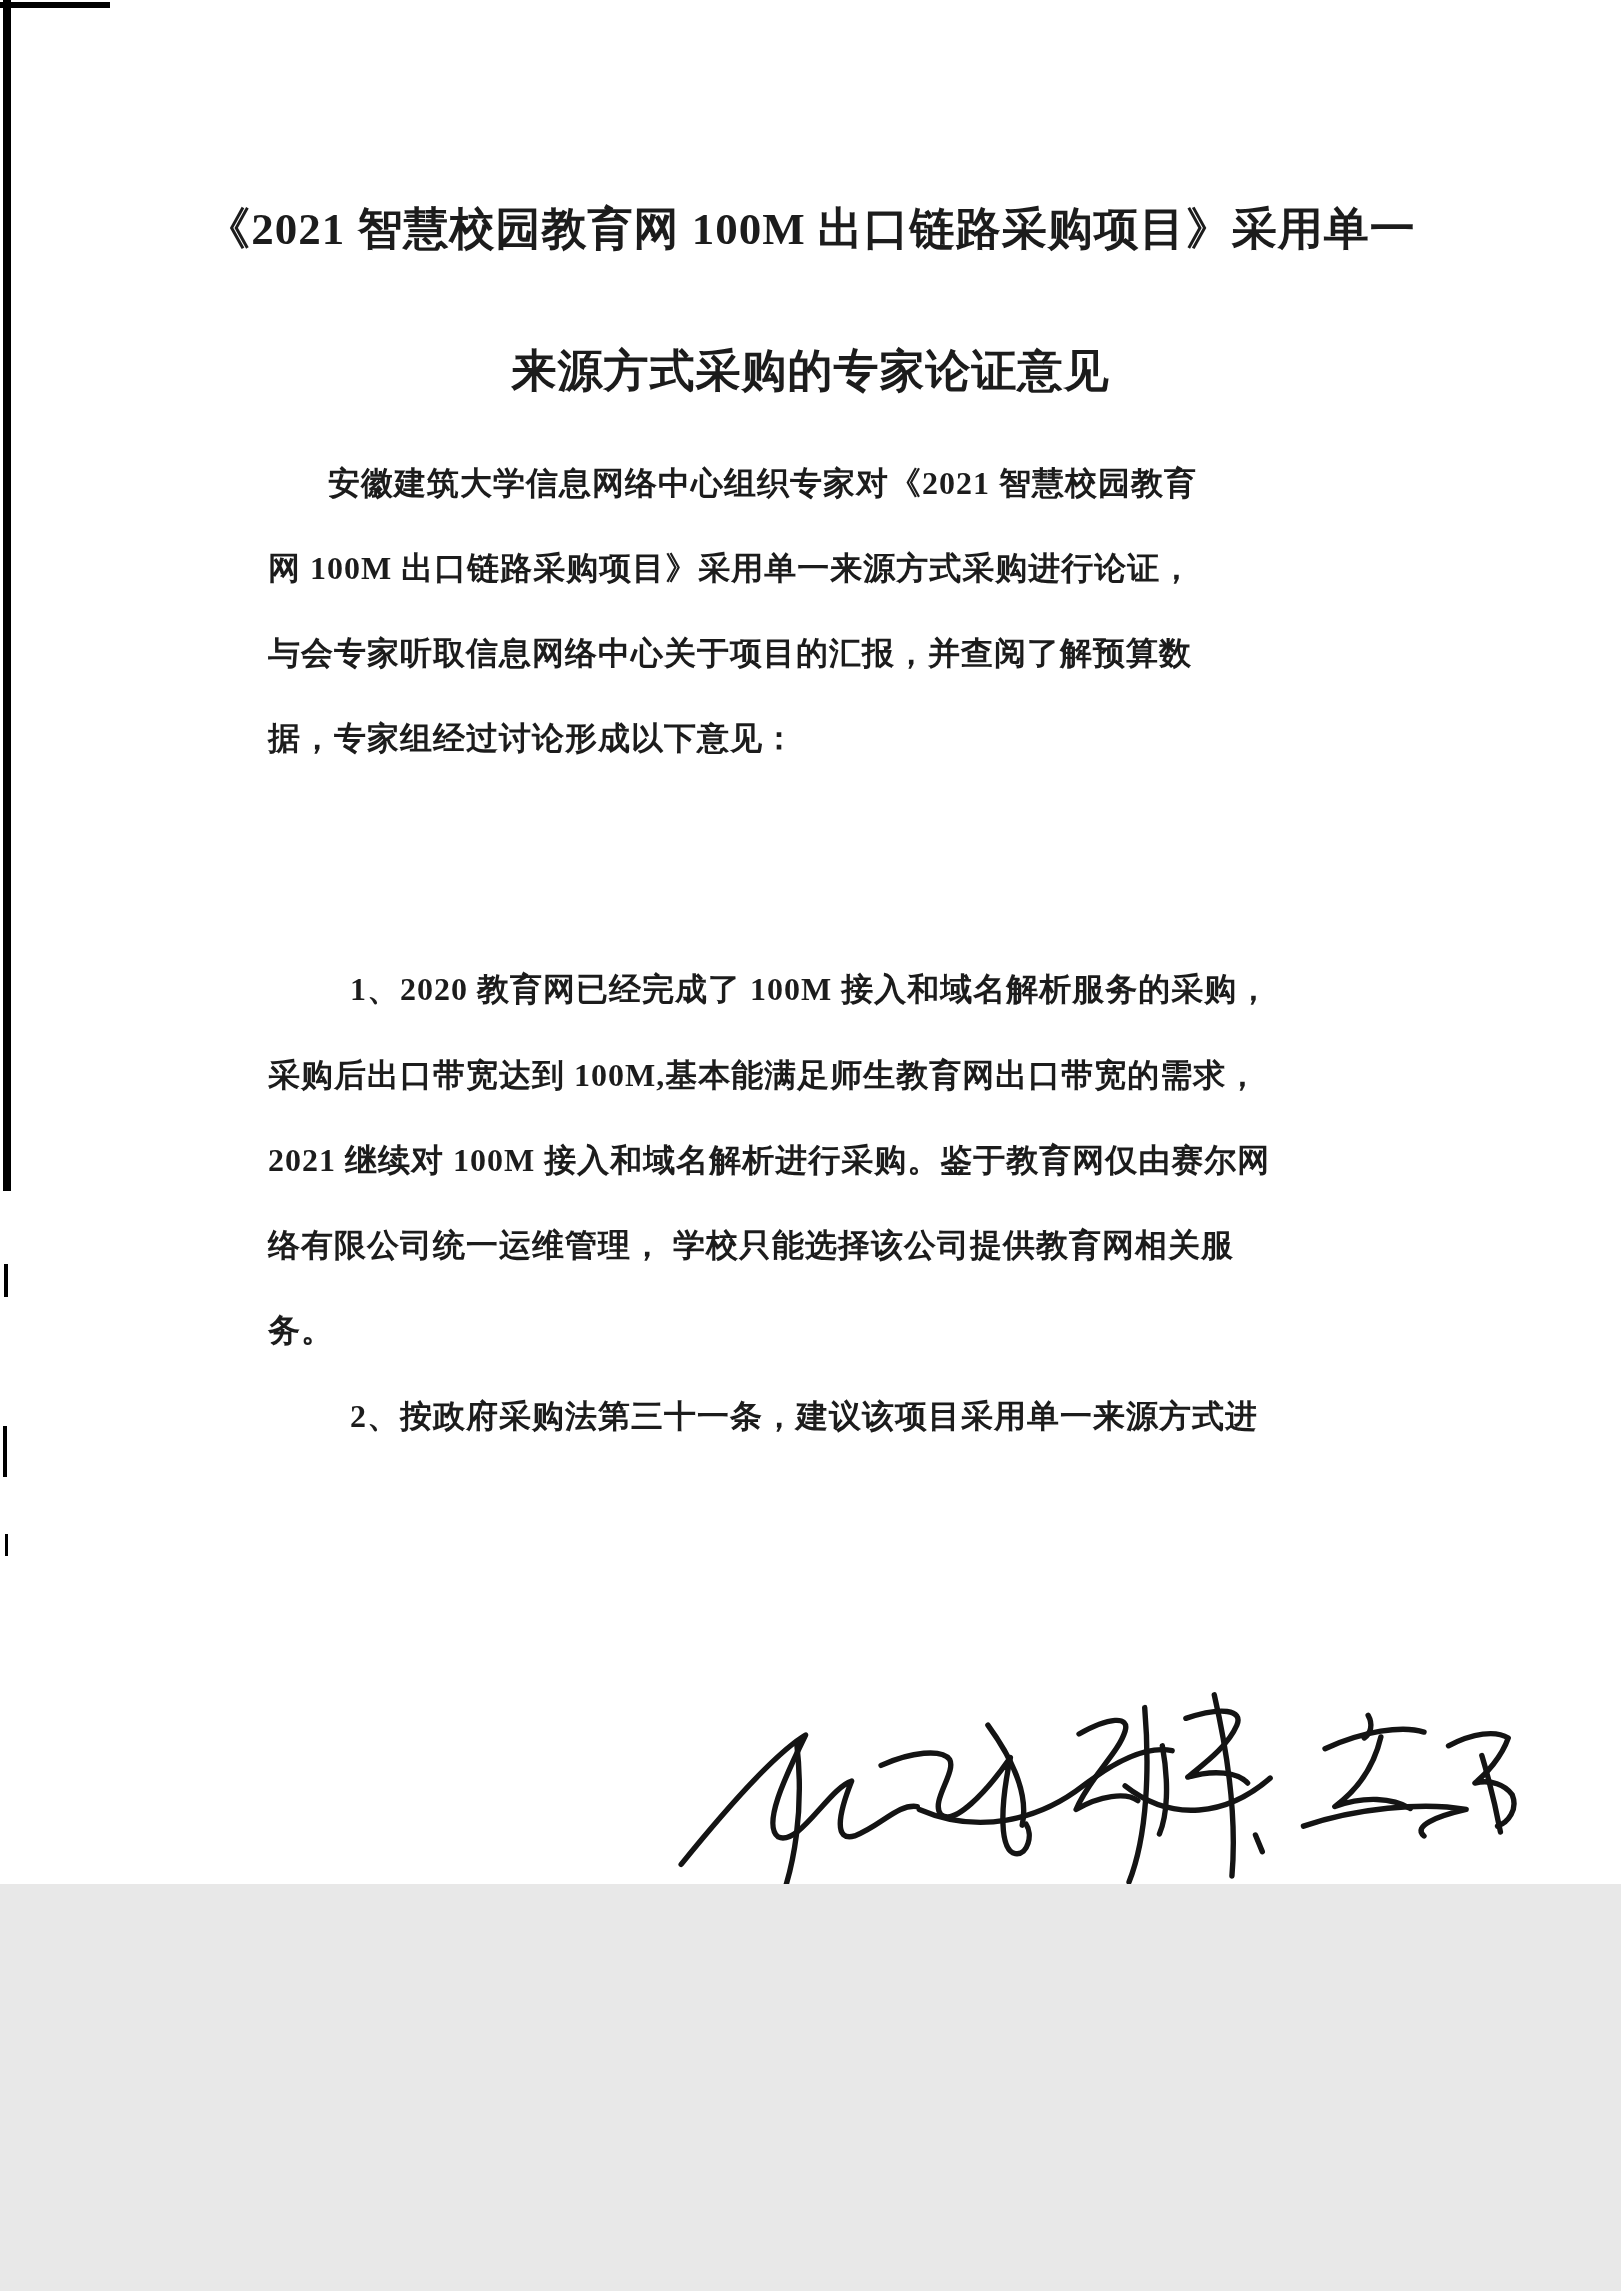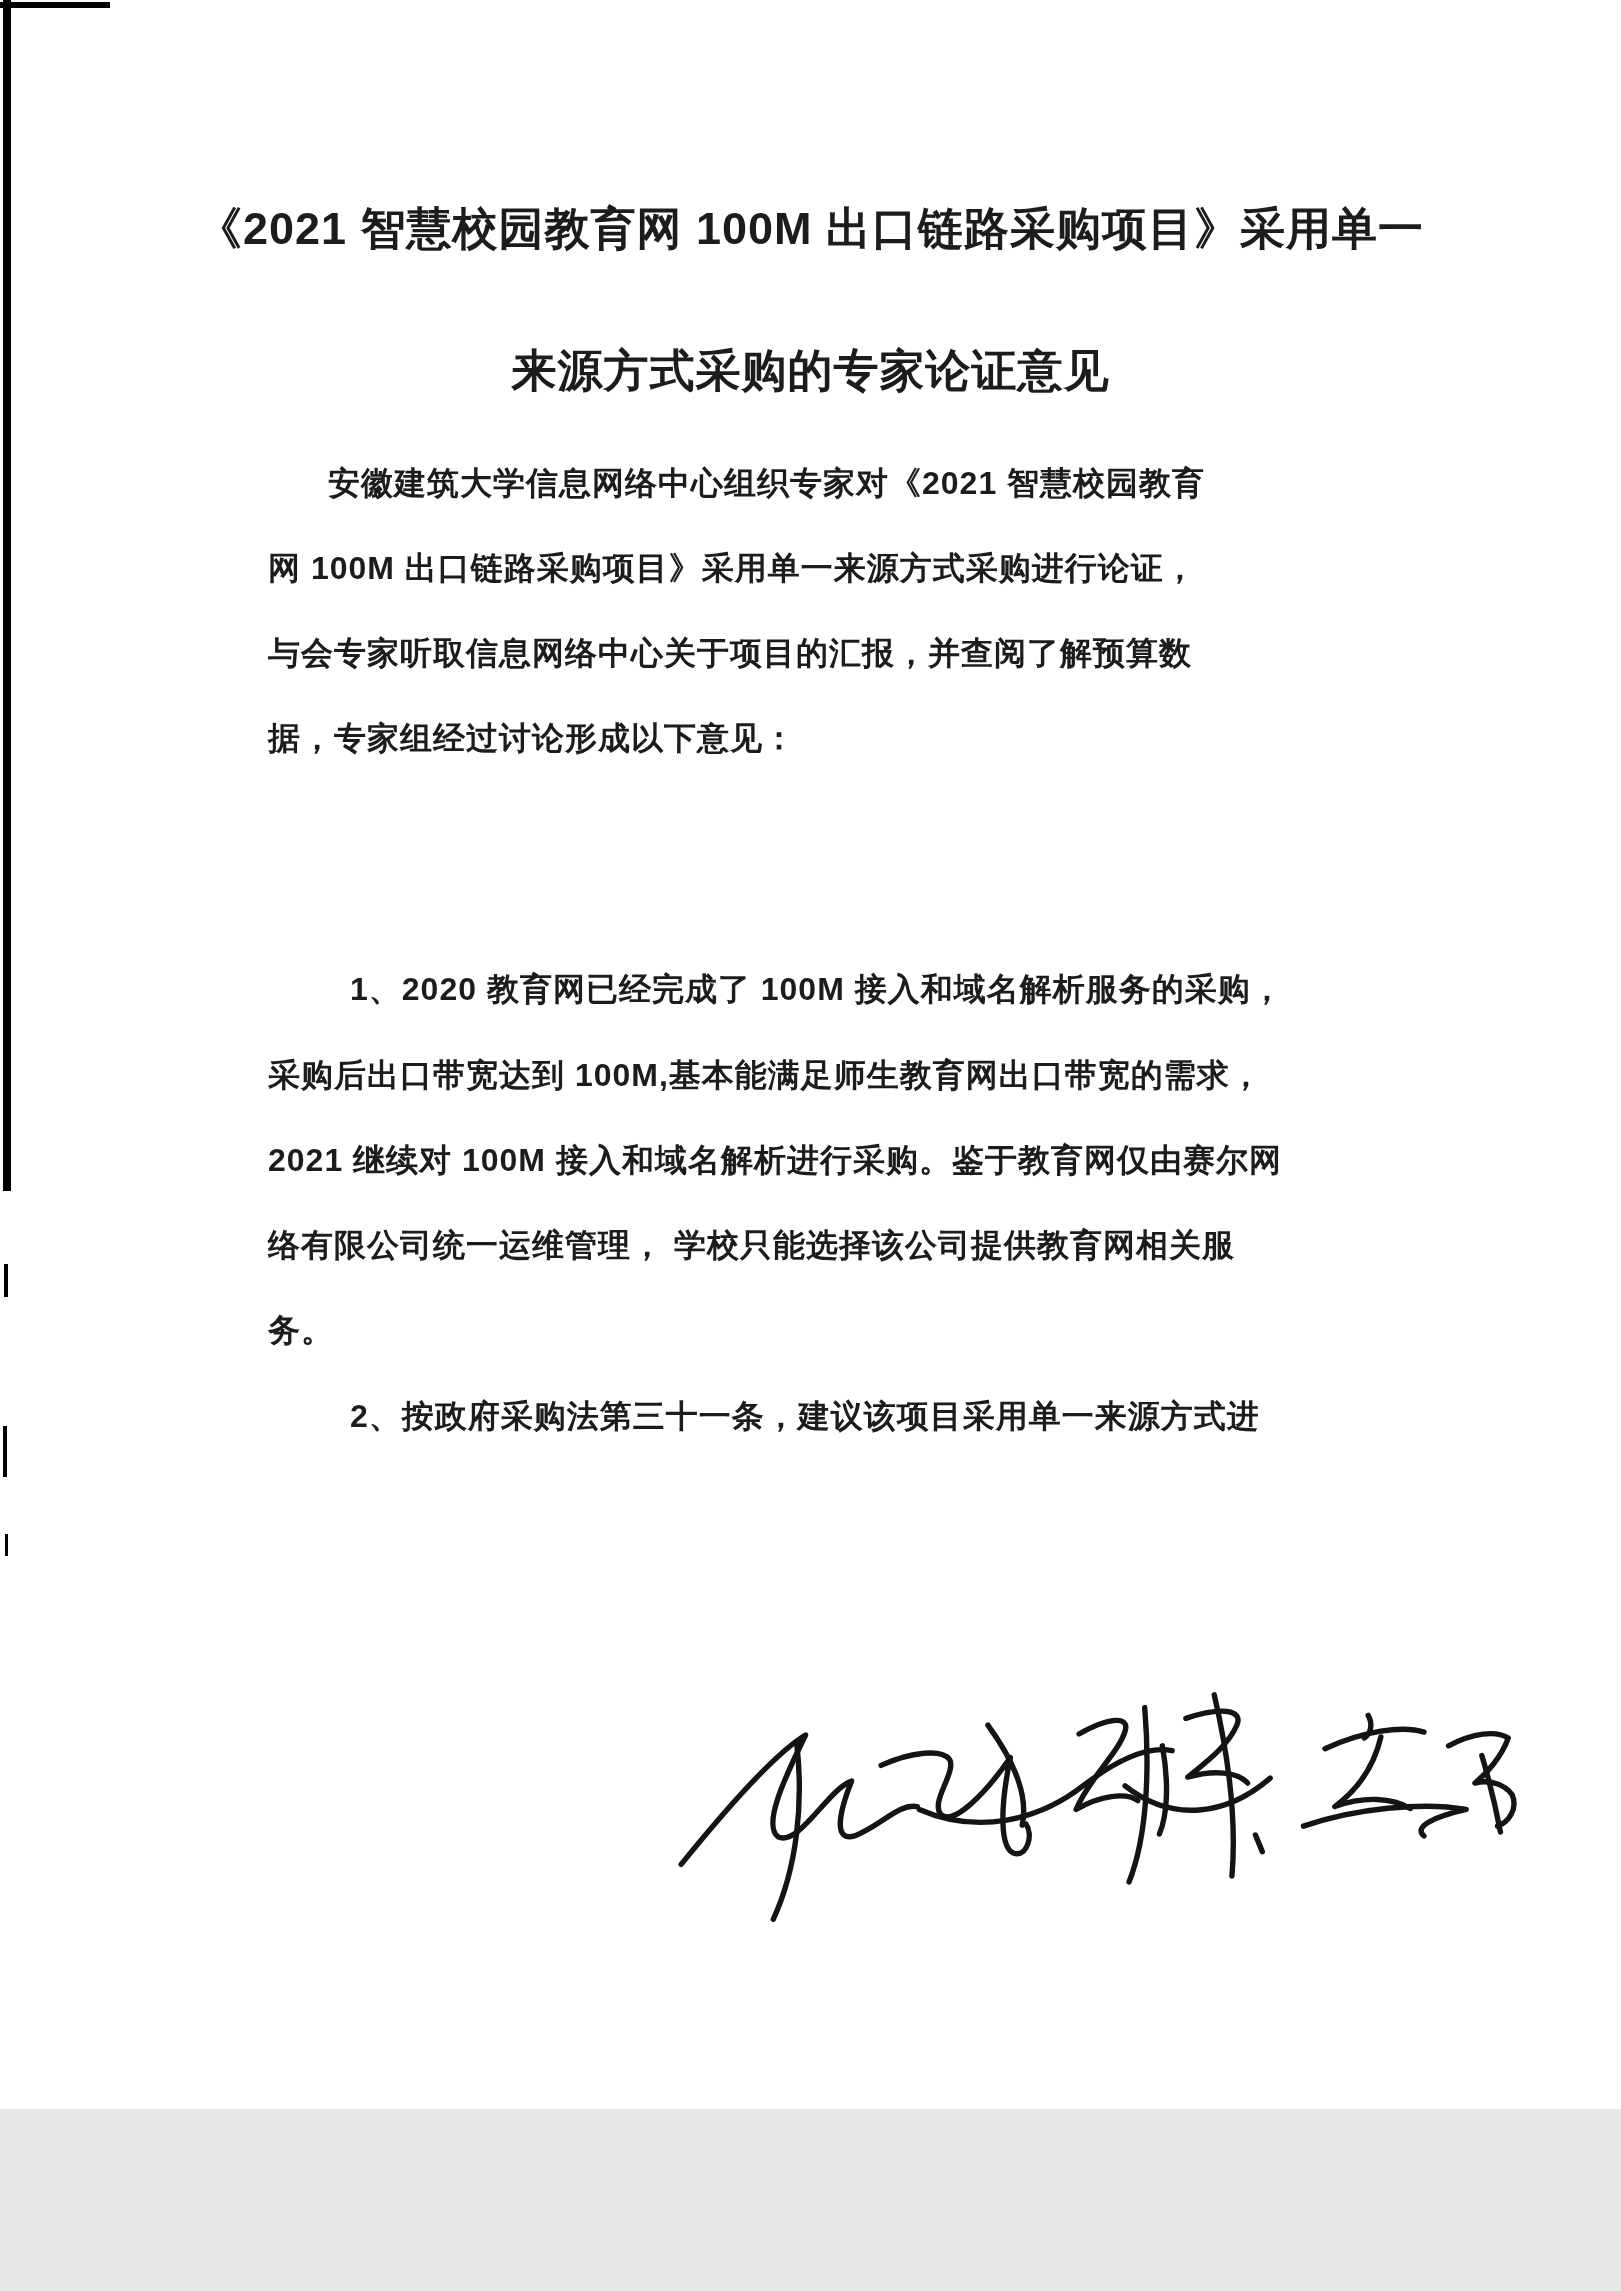--- a/index.html
+++ b/index.html
@@ -3,24 +3,24 @@
 <meta charset="utf-8">
 <style>
   html, body {
     margin: 0;
     padding: 0;
     background: #e8e8e8;
   }
   .page {
     position: relative;
     width: 1621px;
-    height: 2109px;
+    height: 1884px;
     background: #ffffff;
     overflow: hidden;
-    font-family: Liberation Sans, sans-serif;
+    font-family: Liberation Serif, serif;
     color: #1c1c1c;
   }
   
   .scan-edge-left {
     position: absolute;
     left: 2.9px; top: 0;
     width: 7.8px; height: 1191px;
     background: #000;
   }
   .scan-edge-top {

